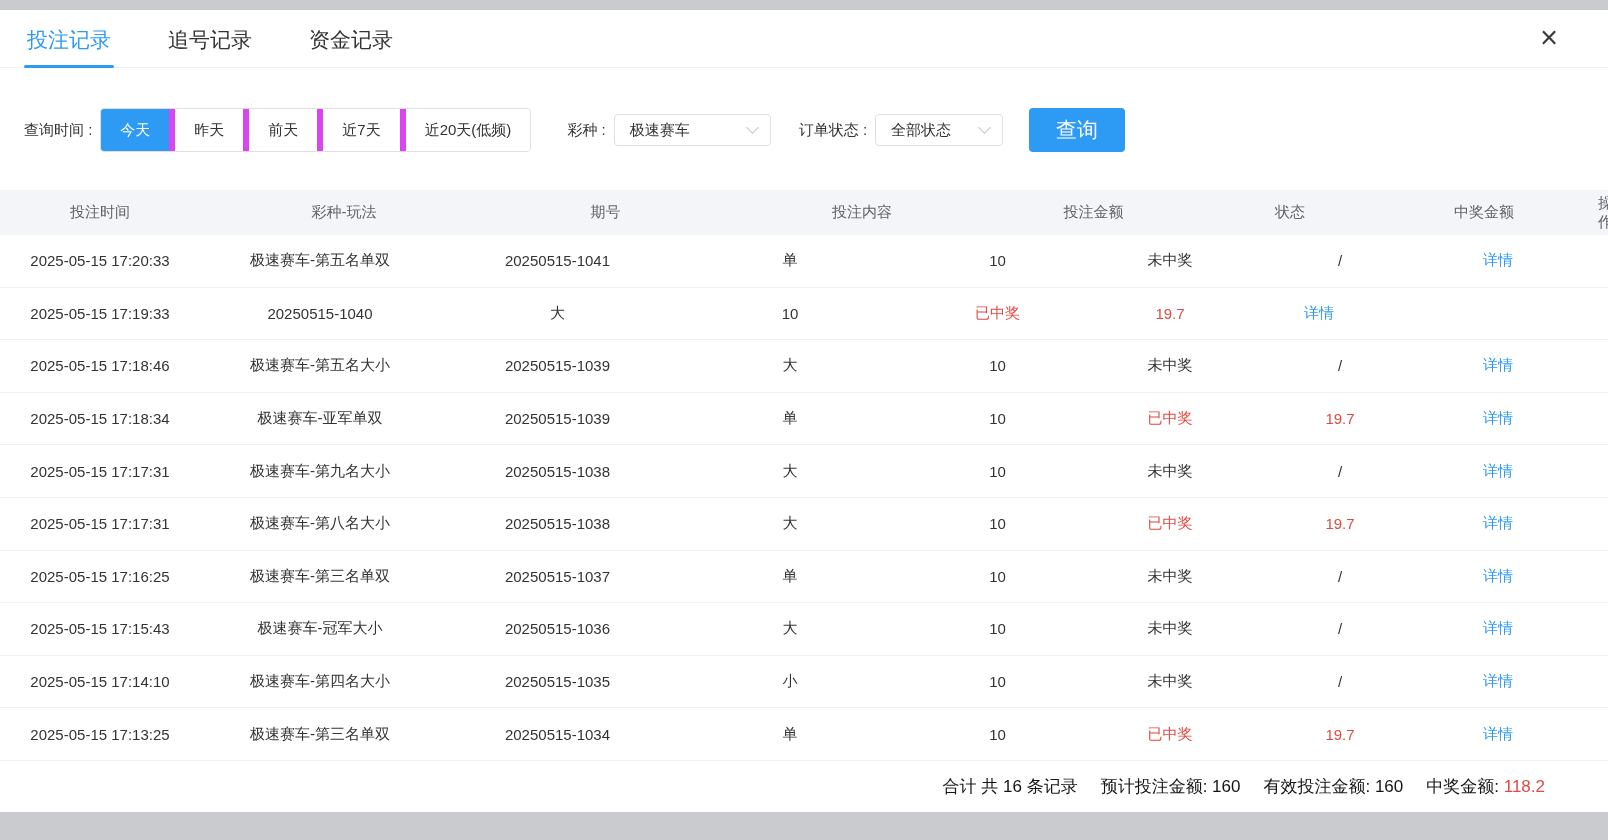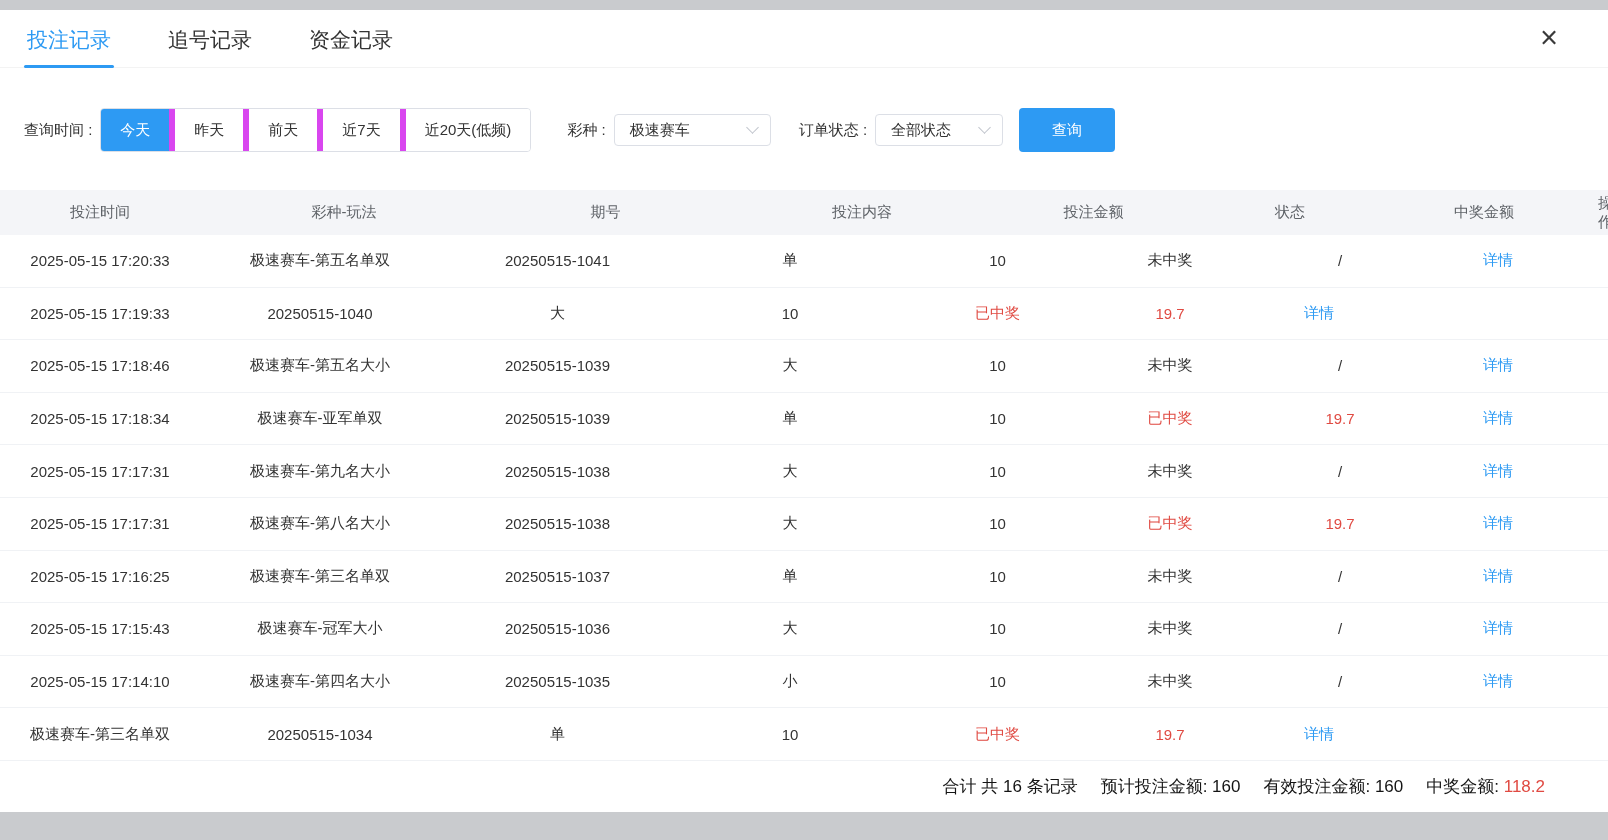--- a/index.html
+++ b/index.html
@@ -25,21 +25,21 @@
   .filterbar { display:flex; align-items:center; height:44px; margin:40px 0 38px 24px; font-size:15px; }
   .flabel { color:#333; margin-right:8px; white-space:nowrap; }
   .segmented { display:inline-flex; height:44px; border:1px solid #dcdfe6; border-radius:4px; overflow:hidden; background:#fff; margin-right:36px; }
   .seg { display:flex; align-items:center; padding:0 19px; font-size:15px; color:#333; background:#fff; border:none; border-left:6px solid #d946ef; cursor:pointer; font-family:inherit; white-space:nowrap; }
   .seg:first-child { border-left:none; }
   .seg.active { background:var(--accent); color:#fff; }
   .select { height:32px; border:1px solid #dcdfe6; border-radius:4px; background:#fff; display:flex; align-items:center; justify-content:space-between; padding:0 13px 0 15px; cursor:pointer; }
   .select-lottery { width:157px; margin-right:28px; }
   .select-status { width:128px; }
   .caret { width:9px; height:9px; border-right:1.5px solid #c0c4cc; border-bottom:1.5px solid #c0c4cc; transform:rotate(45deg); margin-top:-5px; flex:none; }
-  .query-btn { width:96px; height:44px; margin-left:16px; background:var(--accent); color:#fff; border:none; border-radius:4px; font-size:15px; cursor:pointer; font-family:Liberation Sans, sans-serif; }
+  .query-btn { width:96px; height:44px; margin-left:26px; background:var(--accent); color:#fff; border:none; border-radius:4px; font-size:21px; cursor:pointer; font-family:Liberation Sans, sans-serif; }
 
   
   .grid-row { display:grid; grid-template-columns:200px 240px 235px 230px 185px 160px 180px 1fr; }
   .thead { height:45px; background:#f4f5f8;gap:24px; }
   .th { display:flex; align-items:center; justify-content:center; font-size:15px; color:#5f6368; }
   .tr { height:52.6px; border-bottom:1px solid #f0f2f5; background:#fff; }
   .td { display:flex; align-items:center; justify-content:center; font-size:15px; color:#333; white-space:nowrap; }
   .col-action { padding-right:42px; }
   .red { color:var(--danger); }
   .detail-link { color:var(--accent); cursor:pointer; text-decoration:none; font-size:15px; }
@@ -198,20 +198,21 @@
     <div class="td">20250515-1035</div>
     <div class="td">小</div>
     <div class="td">10</div>
     <div class="td">未中奖</div>
     <div class="td">/</div>
     <div class="td col-action">
             <a class="detail-link">详情</a>
           </div>
   </div>
         <div class="tr grid-row">
+    <div class="td">2025-05-15 17:13:25</div>
     <div class="td">极速赛车-第三名单双</div>
     <div class="td">20250515-1034</div>
     <div class="td">单</div>
     <div class="td">10</div>
     <div class="td red">已中奖</div>
     <div class="td red">19.7</div>
     <div class="td col-action">
             <a class="detail-link">详情</a>
           </div>
   </div>

